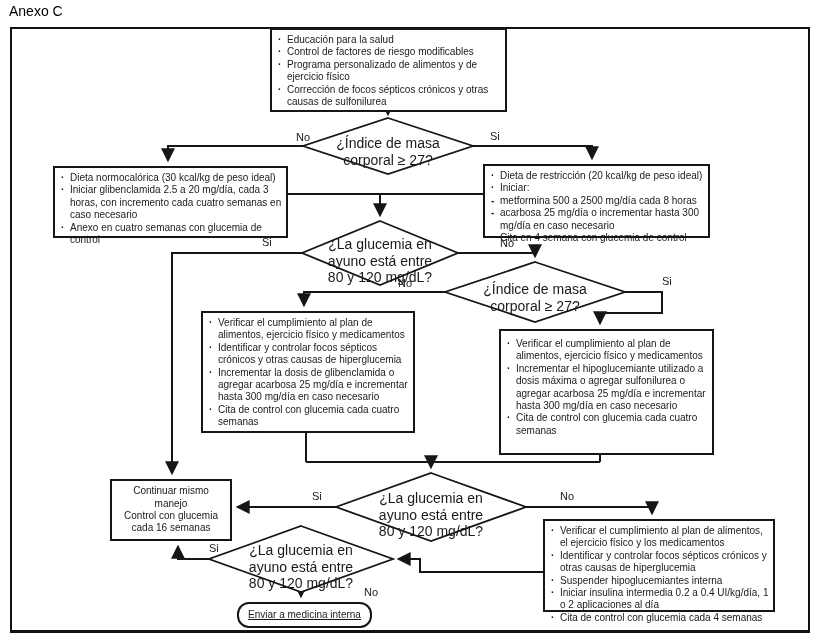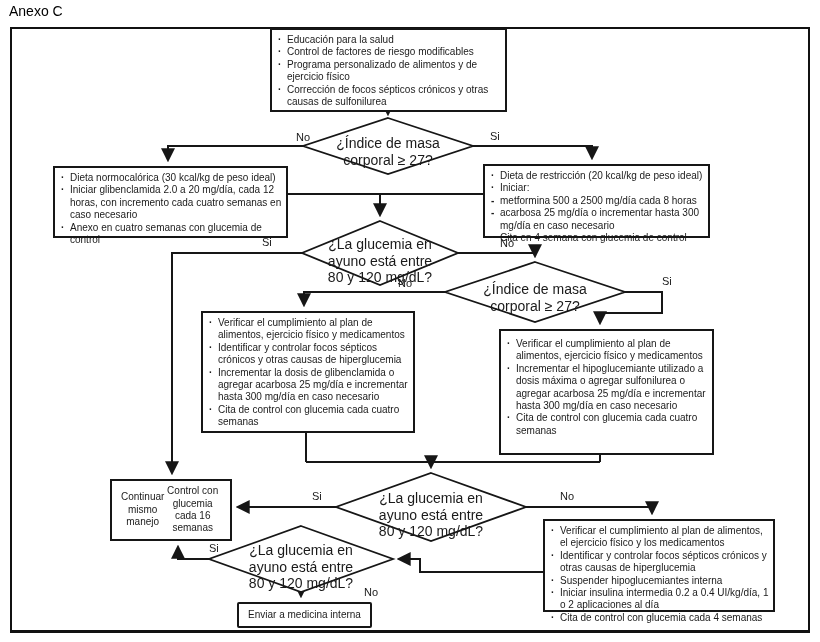--- a/index.html
+++ b/index.html
@@ -19,24 +19,24 @@
   .node{
     position:absolute;background:#fff;border:2px solid #161616;
     font-size:10px;line-height:1.24;box-sizing:border-box;
   }
   .node.bullets{padding:4px 4px 3px 6px;}
   .items{display:block;}
   .item{display:flex;}
   .item .m{flex:0 0 9px;width:9px;font-weight:bold;}
   .item .t{flex:1;}
   .center-node{
-    display:flex;align-items:center;justify-content:center;flex-direction:row;
+    display:flex;align-items:center;justify-content:center;flex-direction:column;
     text-align:center;padding:2px 9px;
   }
-  .rounded{border-radius:2px;display:flex;align-items:center;justify-content:center;text-align:right;}
+  .rounded{border-radius:12px;display:flex;align-items:center;justify-content:center;text-align:right;text-decoration:underline;}
   .dtext{
     position:absolute;text-align:center;font-size:14px;line-height:1.18;
   }
   .elabel{position:absolute;font-size:11px;line-height:1;padding-left:24px;}
 </style>
 </head>
 <body>
 
 <div class="stage">
 
@@ -114,21 +114,21 @@
   </div>
 
   <div class="node bullets" style="left:53px;top:166px;width:235px;height:72px;">
     <div class="items">
         <div class="item">
         <span class="m">·</span>
         <span class="t">Dieta normocalórica (30 kcal/kg de peso ideal)</span>
       </div>
         <div class="item">
         <span class="m">·</span>
-        <span class="t">Iniciar glibenclamida 2.0 a 20 mg/día, cada 12 horas, con incremento cada cuatro semanas en caso necesario</span>
+        <span class="t">Iniciar glibenclamida 2.5 a 20 mg/día, cada 3 horas, con incremento cada cuatro semanas en caso necesario</span>
       </div>
         <div class="item">
         <span class="m">·</span>
         <span class="t">Anexo en cuatro semanas con glucemia de control</span>
       </div>
       </div>
   </div>
 
   <div class="node bullets" style="left:483px;top:164px;width:227px;height:74px;">
     <div class="items">

